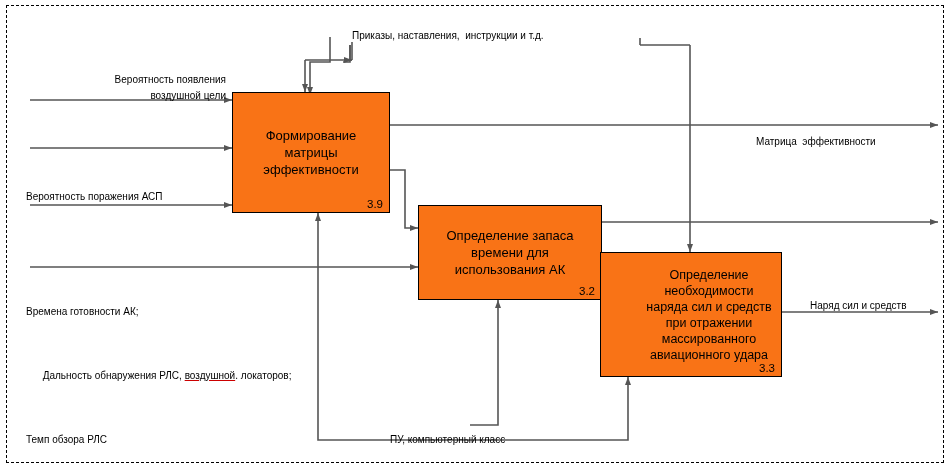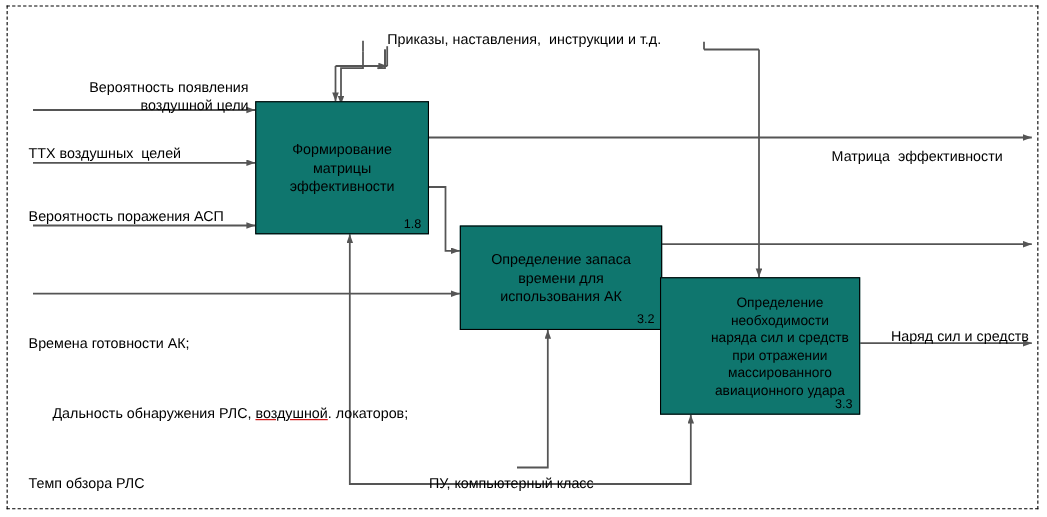--- a/index.html
+++ b/index.html
@@ -28,21 +28,21 @@
     position: absolute;
     left: 0;
     top: 0;
     width: 952px;
     height: 470px;
     pointer-events: none;
   }
   .box {
     position: absolute;
     border: 1px solid #000000;
-    background: #0f766e;
+    background: #f97316;
     box-sizing: border-box;
     display: flex;
     align-items: center;
     justify-content: center;
     text-align: center;
   }
   .box .box-title {
     font-size: 13px;
     line-height: 17px;
     color: #000000;
@@ -50,21 +50,21 @@
   }
   .box .box-num {
     position: absolute;
     right: 6px;
     bottom: 2px;
     font-size: 11.5px;
     color: #000000;
   }
   .lbl {
     position: absolute;
-    font-size: 13px;
+    font-size: 10px;
     line-height: 16px;
     color: #000000;
     white-space: pre;
   }
   .lbl.center { text-align: center; }
   .lbl.right { text-align: right; }
   .underline-red {
     text-decoration: underline;
     text-decoration-color: #cc0000;
     text-decoration-style: solid;
@@ -124,21 +124,21 @@
       <path d="M560,440 L628,440 L628,377" marker-end="url(#arrow)"></path>
 
       <path d="M390,440 L560,440"></path>
     </g>
   </svg>
 
   <div class="box" id="box1" style="left:232px; top:92px; width:158px; height:121px;">
     <div class="box-title" style="white-space: pre-line;">Формирование
 матрицы
 эффективности</div>
-    <div class="box-num">1.8</div>
+    <div class="box-num">3.9</div>
   </div>
 
   <div class="box" id="box2" style="left:418px; top:205px; width:184px; height:95px;">
     <div class="box-title" style="white-space: pre-line;">Определение запаса
 времени для
 использования  АК</div>
     <div class="box-num">3.2</div>
   </div>
 
   <div class="box" id="box3" style="left:600px; top:252px; width:182px; height:125px;">
@@ -151,21 +151,20 @@
     <div class="box-num">3.3</div>
   </div>
 
   <div class="lbl" style="left:352px; top:28px;">Приказы, наставления,  инструкции и т.д.</div>
 
   <div class="lbl" style="left:390px; top:432px;">ПУ, компьютерный класс</div>
 
   <div class="lbl center" style="left:26px; top:72px; width:200px; white-space: pre-line; text-align: right;">Вероятность появления
 воздушной цели</div>
 
-  <div class="lbl" style="left:26px; top:132px;">ТТХ воздушных  целей</div>
 
   <div class="lbl" style="left:26px; top:189px;">Вероятность поражения АСП</div>
 
   <div class="lbl" style="left:26px; top:272px;">
     <div>Времена готовности АК;</div>
     <div>
       <span>Дальность обнаружения РЛС, </span><span class="underline-red">воздушной</span><span>. локаторов;</span>
     </div>
     <div>Темп обзора РЛС</div>
   </div>

